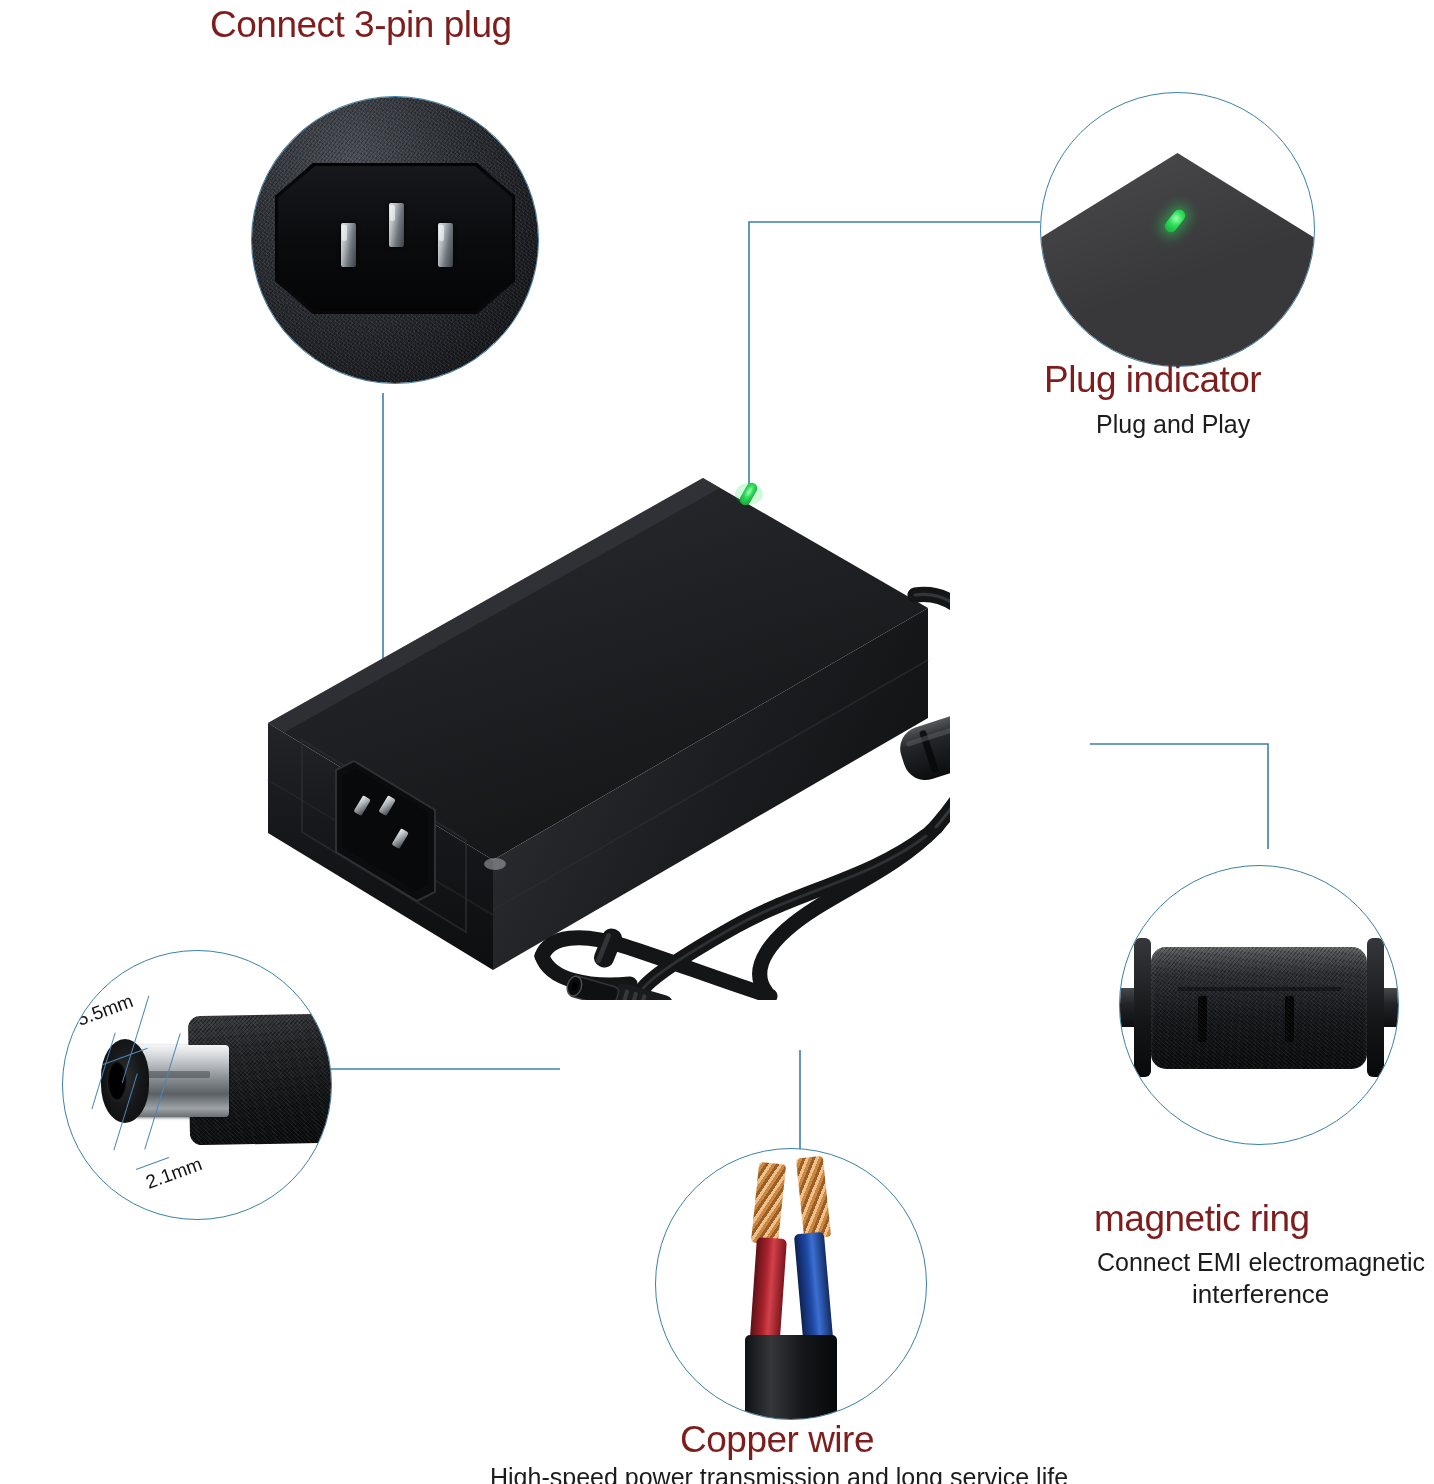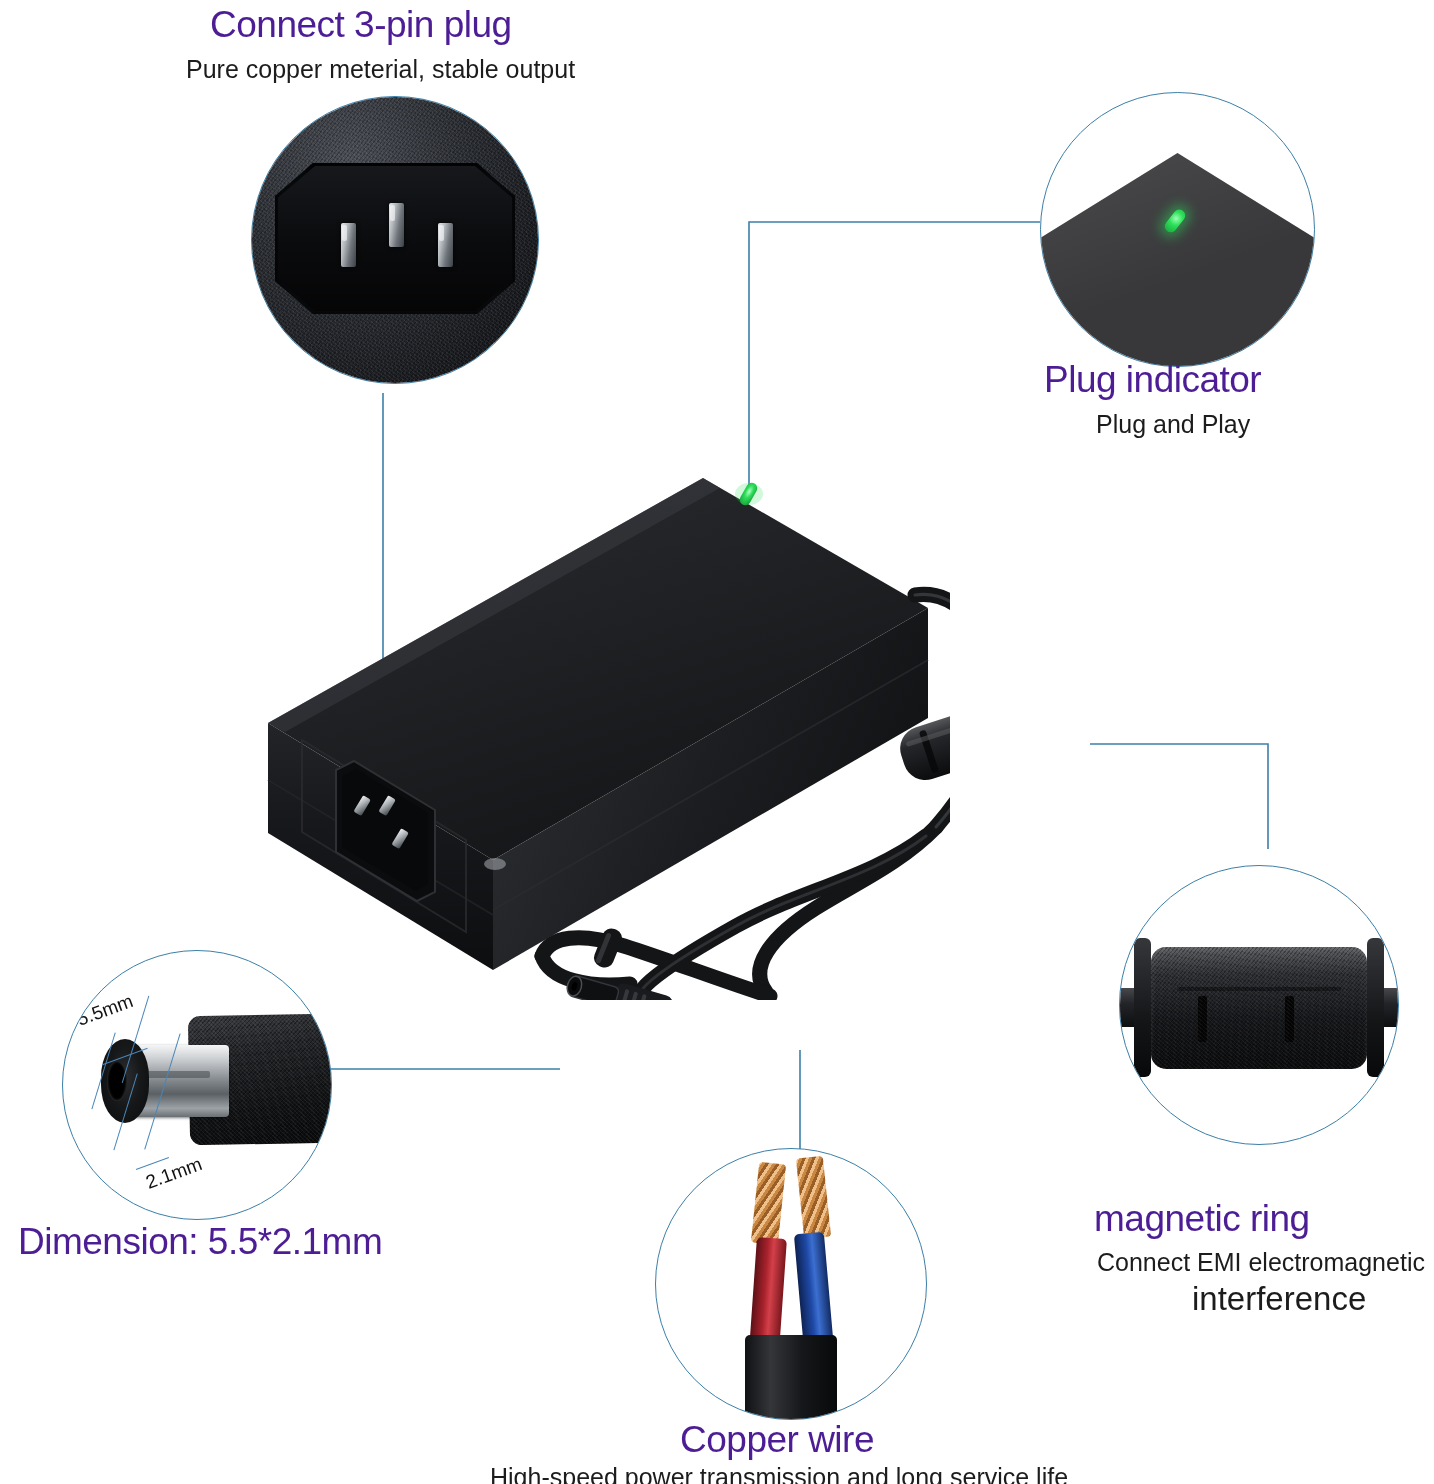--- a/index.html
+++ b/index.html
@@ -14,21 +14,21 @@
     position: relative;
     width: 1434px;
     height: 1484px;
     background: #ffffff;
     overflow: hidden;
   }
 
   
   .callout-title {
     position: absolute;
-    color: #4c1d95;
+    color: #7f1d1d;
     font-weight: 400;
     letter-spacing: -0.5px;
     white-space: nowrap;
     line-height: 1.08;
   }
   .callout-sub {
     position: absolute;
     color: #1c1c1c;
     font-weight: 400;
     white-space: nowrap;
@@ -454,21 +454,20 @@
     <div class="iec-socket-face">
       <div class="iec-grain"></div>
     </div>
     <div class="iec-recess"></div>
     <div class="iec-pin" style="left:31%; top:44%;"></div>
     <div class="iec-pin" style="left:48%; top:37%;"></div>
     <div class="iec-pin" style="left:65%; top:44%;"></div>
   </div>
 
   <div class="callout-title" style="left:210px; top:5px; font-size:37px;">Connect 3-pin plug</div>
-  <div class="callout-sub" style="left:186px; top:54px; font-size:25px;">Pure copper meterial, stable output</div>
 
   <div class="bubble" style="left:1040px; top:92px; width:275px; height:275px;">
     <div class="wi-body"></div>
     <div class="wi-led"></div>
   </div>
 
   <div class="callout-title" style="left:1044px; top:360px; font-size:37px;">Plug indicator</div>
   <div class="callout-sub" style="left:1096px; top:409px; font-size:25px;">Plug and Play</div>
 
   <div class="bubble" style="left:62px; top:950px; width:270px; height:270px;">
@@ -483,36 +482,35 @@
       <div class="dim-line" style="left:14%; top:39%; width:18%; height:1.3px; transform:rotate(-20deg);"></div>
       <div class="dim-line" style="left:23%; top:45%; width:1.3px; height:30%; transform:rotate(17deg);"></div>
       <div class="dim-line" style="left:37%; top:30%; width:1.3px; height:45%; transform:rotate(17deg);"></div>
       <div class="dim-line" style="left:27%; top:79%; width:13%; height:1.3px; transform:rotate(-20deg);"></div>
 
       <div class="dim-label" style="left:4%; top:22%; font-size:19px; transform:rotate(-20deg); transform-origin:left top;">5.5mm</div>
       <div class="dim-label" style="left:30%; top:83%; font-size:19px; transform:rotate(-20deg); transform-origin:left top;">2.1mm</div>
     </div>
   </div>
 
-  <div class="callout-title" style="left:18px; top:1222px; font-size:37px;">Dimension: 5.5*2.1mm</div>
 
   <div class="bubble" style="left:1119px; top:865px; width:280px; height:280px;">
     <div class="mr-cable"></div>
     <div class="mr-cap" style="left:5%;"></div>
     <div class="mr-cap" style="left:89%;"></div>
     <div class="mr-body">
       <div class="mr-seam"></div>
       <div class="mr-notch" style="left:22%;"></div>
       <div class="mr-notch" style="left:62%;"></div>
     </div>
   </div>
 
   <div class="callout-title" style="left:1094px; top:1199px; font-size:37px;">magnetic ring</div>
   <div class="callout-sub" style="left:1097px; top:1247px; font-size:25px;">Connect EMI electromagnetic</div>
-  <div class="callout-sub" style="left:1192px; top:1279px; font-size:33px;">interference</div>
+  <div class="callout-sub" style="left:1192px; top:1279px; font-size:26px;">interference</div>
 
   <div class="bubble" style="left:655px; top:1148px; width:272px; height:272px;">
     <div class="cw-strand a"></div>
     <div class="cw-strand b"></div>
     <div class="cw-lead red"></div>
     <div class="cw-lead blue"></div>
     <div class="cw-sheath"></div>
   </div>
 
   <div class="callout-title" style="left:680px; top:1420px; font-size:37px;">Copper wire</div>

